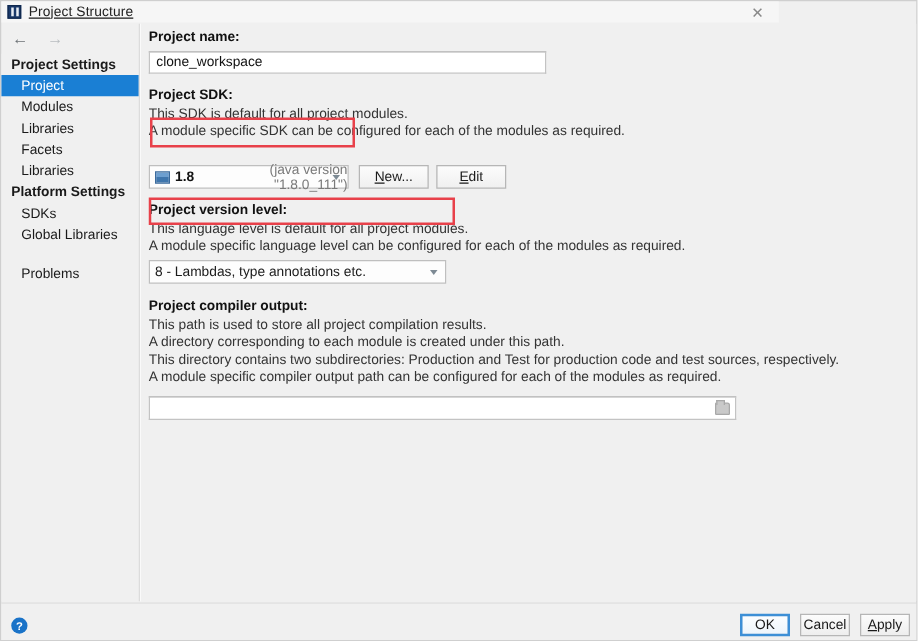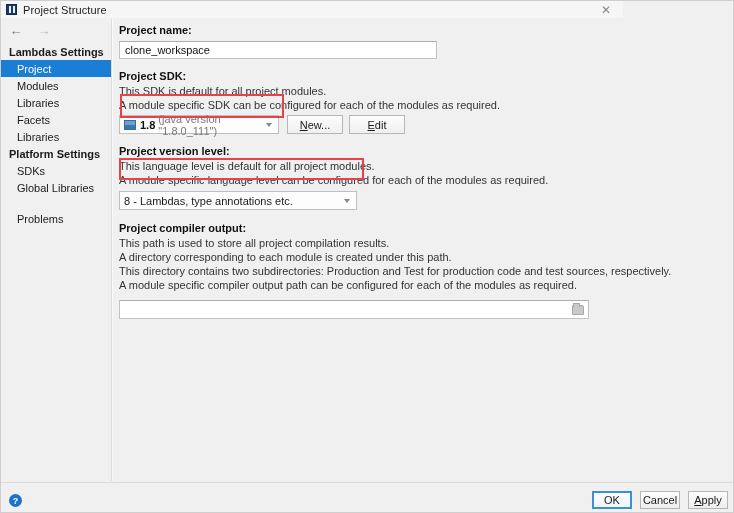--- a/index.html
+++ b/index.html
@@ -20,21 +20,21 @@
     background: #f0f0f0;
     border: 1px solid #cfcfcf;
     overflow: hidden;
   }
 
   
   .titlebar {
     position: absolute; top: 0; left: 0;
     width: 622px; height: 17px;
     background: #f6f6f6;
-    display: flex; align-items: center;
+    display: flex; align-items: center; text-decoration: underline;
   }
   .title-icon {
     width: 11px; height: 11px;
     margin-left: 5px; margin-right: 6px;
     background: #1b3a6b;
     border: 1px solid #10294f;
     position: relative;
     flex: none;
   }
   .title-icon::before {
@@ -266,21 +266,21 @@
     <div class="title-text">Project Structure</div>
     <div class="title-close">✕</div>
   </div>
 
   <div class="navbar">
     <div class="nav-arrow back">←</div>
     <div class="nav-arrow fwd">→</div>
   </div>
 
   <div class="sidebar">
-    <div class="side-group">Lambdas Settings</div>
+    <div class="side-group">Project Settings</div>
     <div class="side-item selected" style="background: rgb(26, 127, 212);">
       <span>Project</span>
     </div>
     <div class="side-item">
       <span>Modules</span>
     </div>
     <div class="side-item">
       <span>Libraries</span>
     </div>
     <div class="side-item">
@@ -310,21 +310,21 @@
 
     <div class="lbl-bold">Project name:</div>
     <div class="txt-input" id="project-name-input">
       <span>clone_workspace</span>
     </div>
 
     <div class="lbl-bold" style="margin-top:10px">Project SDK:</div>
     <div class="desc">This SDK is default for all project modules.</div>
     <div class="desc">A module specific SDK can be configured for each of the modules as required.</div>
 
-    <div class="row" style="margin-top:3px; position:relative;">
+    <div class="row" style="margin-top:20px; position:relative;text-align:right;">
       <div class="combo" style="width:160px;">
         <span class="sdk-icon"></span>
         <span class="sdk-ver">1.8</span>
         <span class="sdk-detail">(java version "1.8.0_111")</span>
         <span class="arrow"></span>
       </div>
       <div class="btn" style="margin-left:8px; width:56px;">
         <span><u>N</u>ew...</span>
       </div>
       <div class="btn" style="margin-left:6px; width:56px;">

